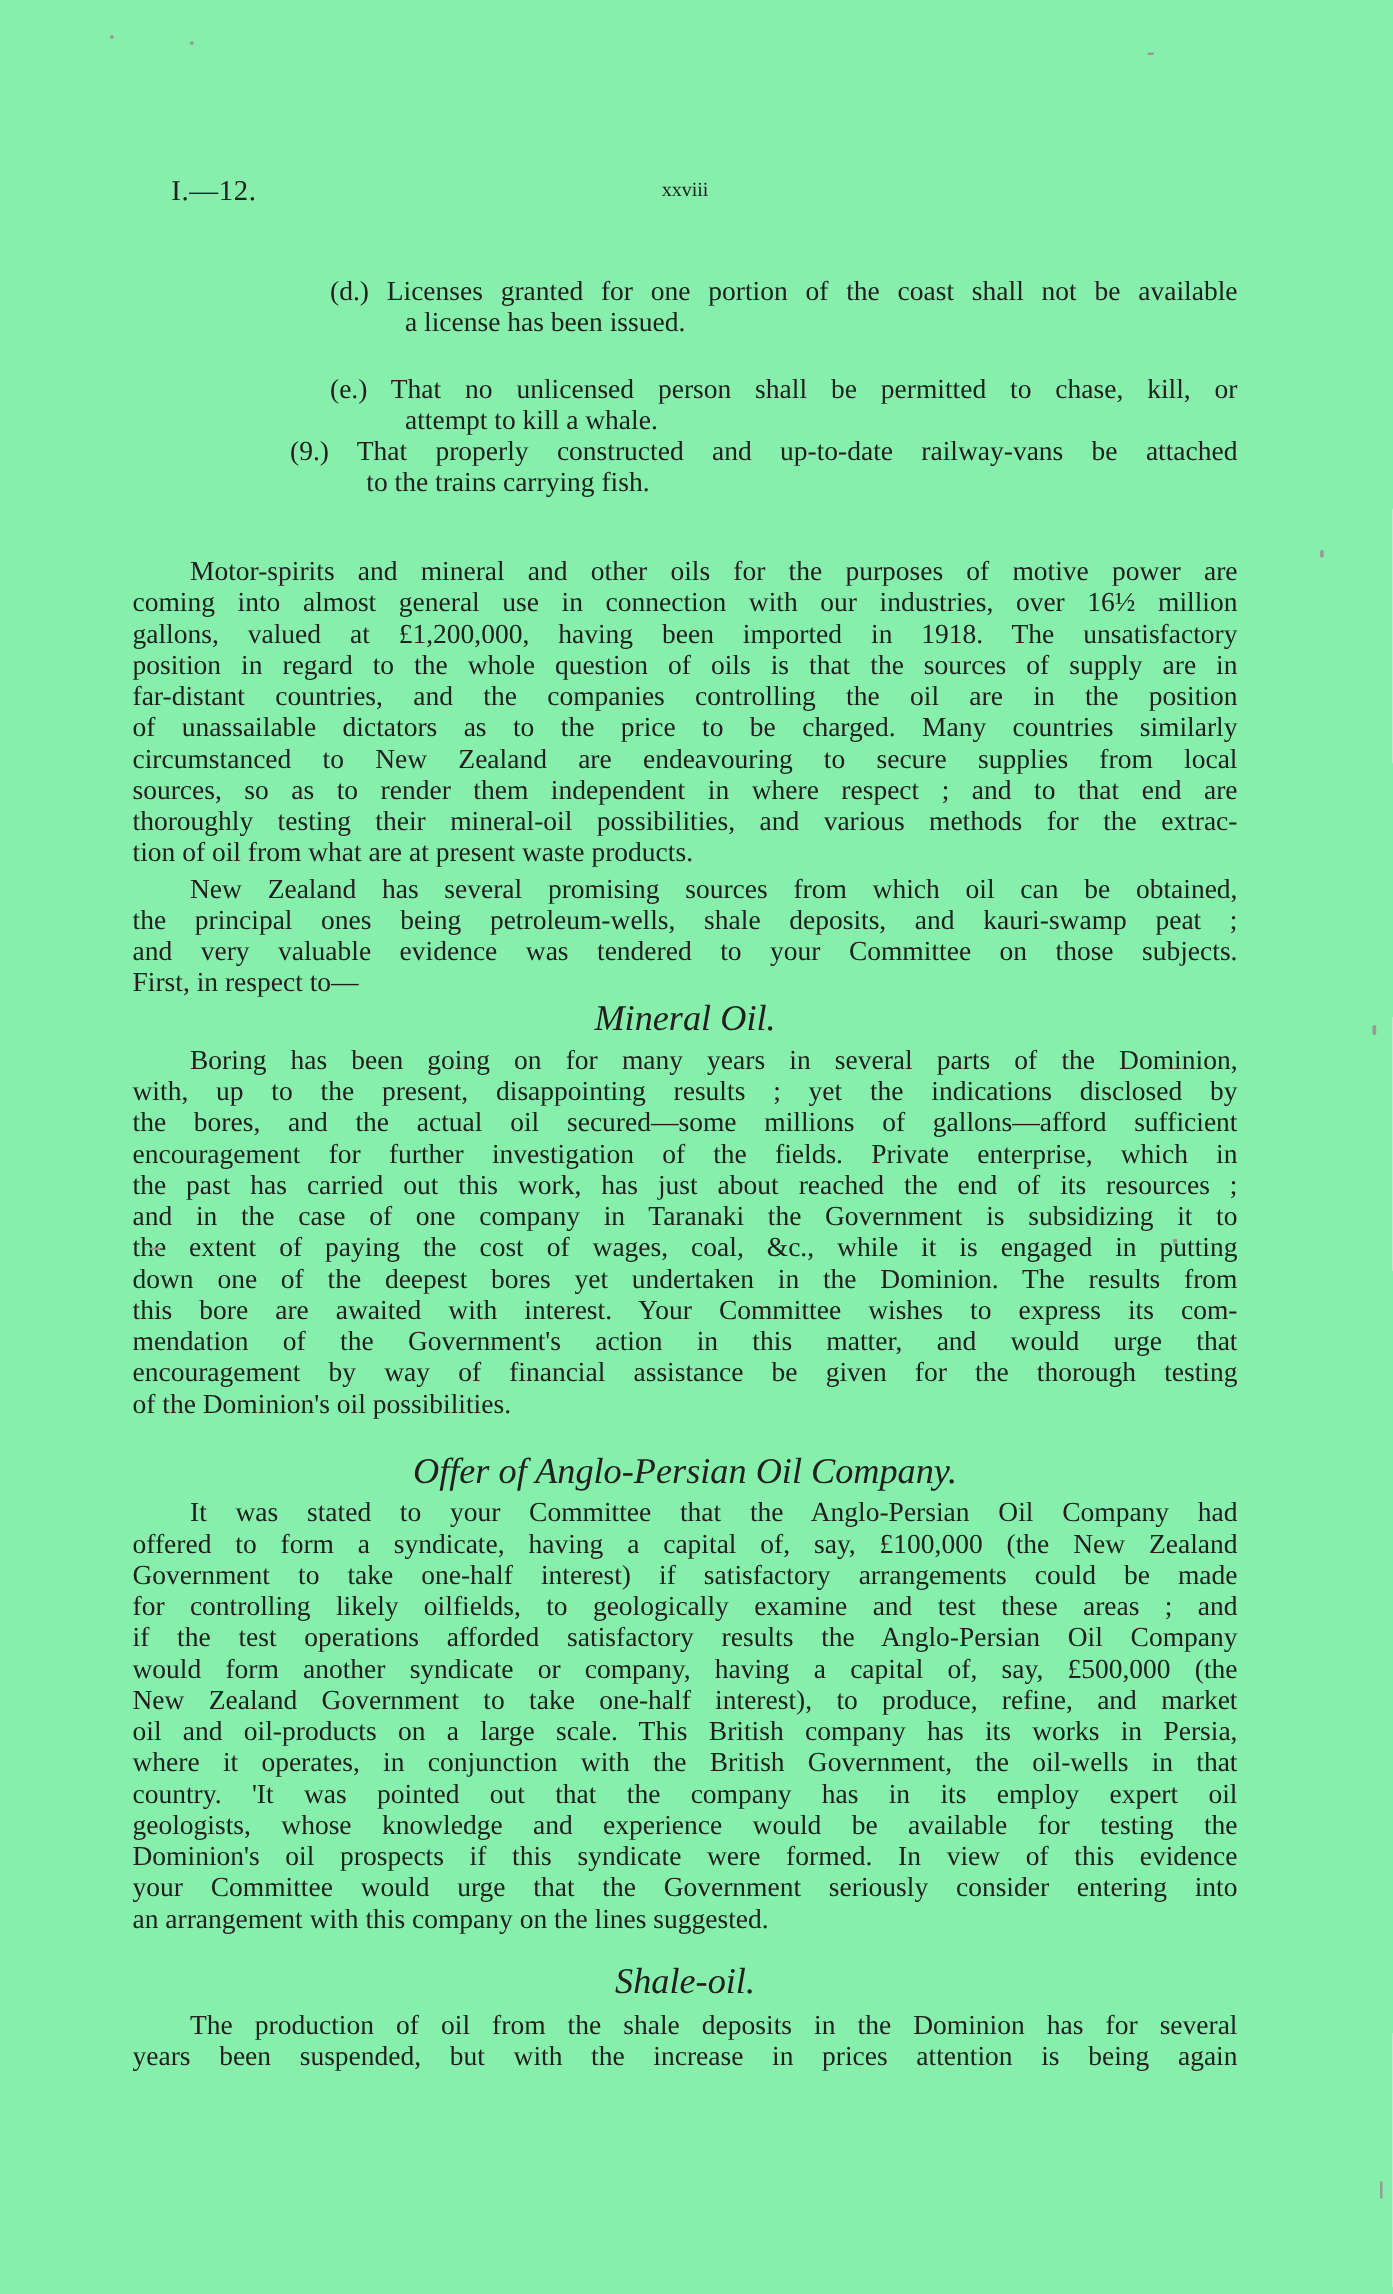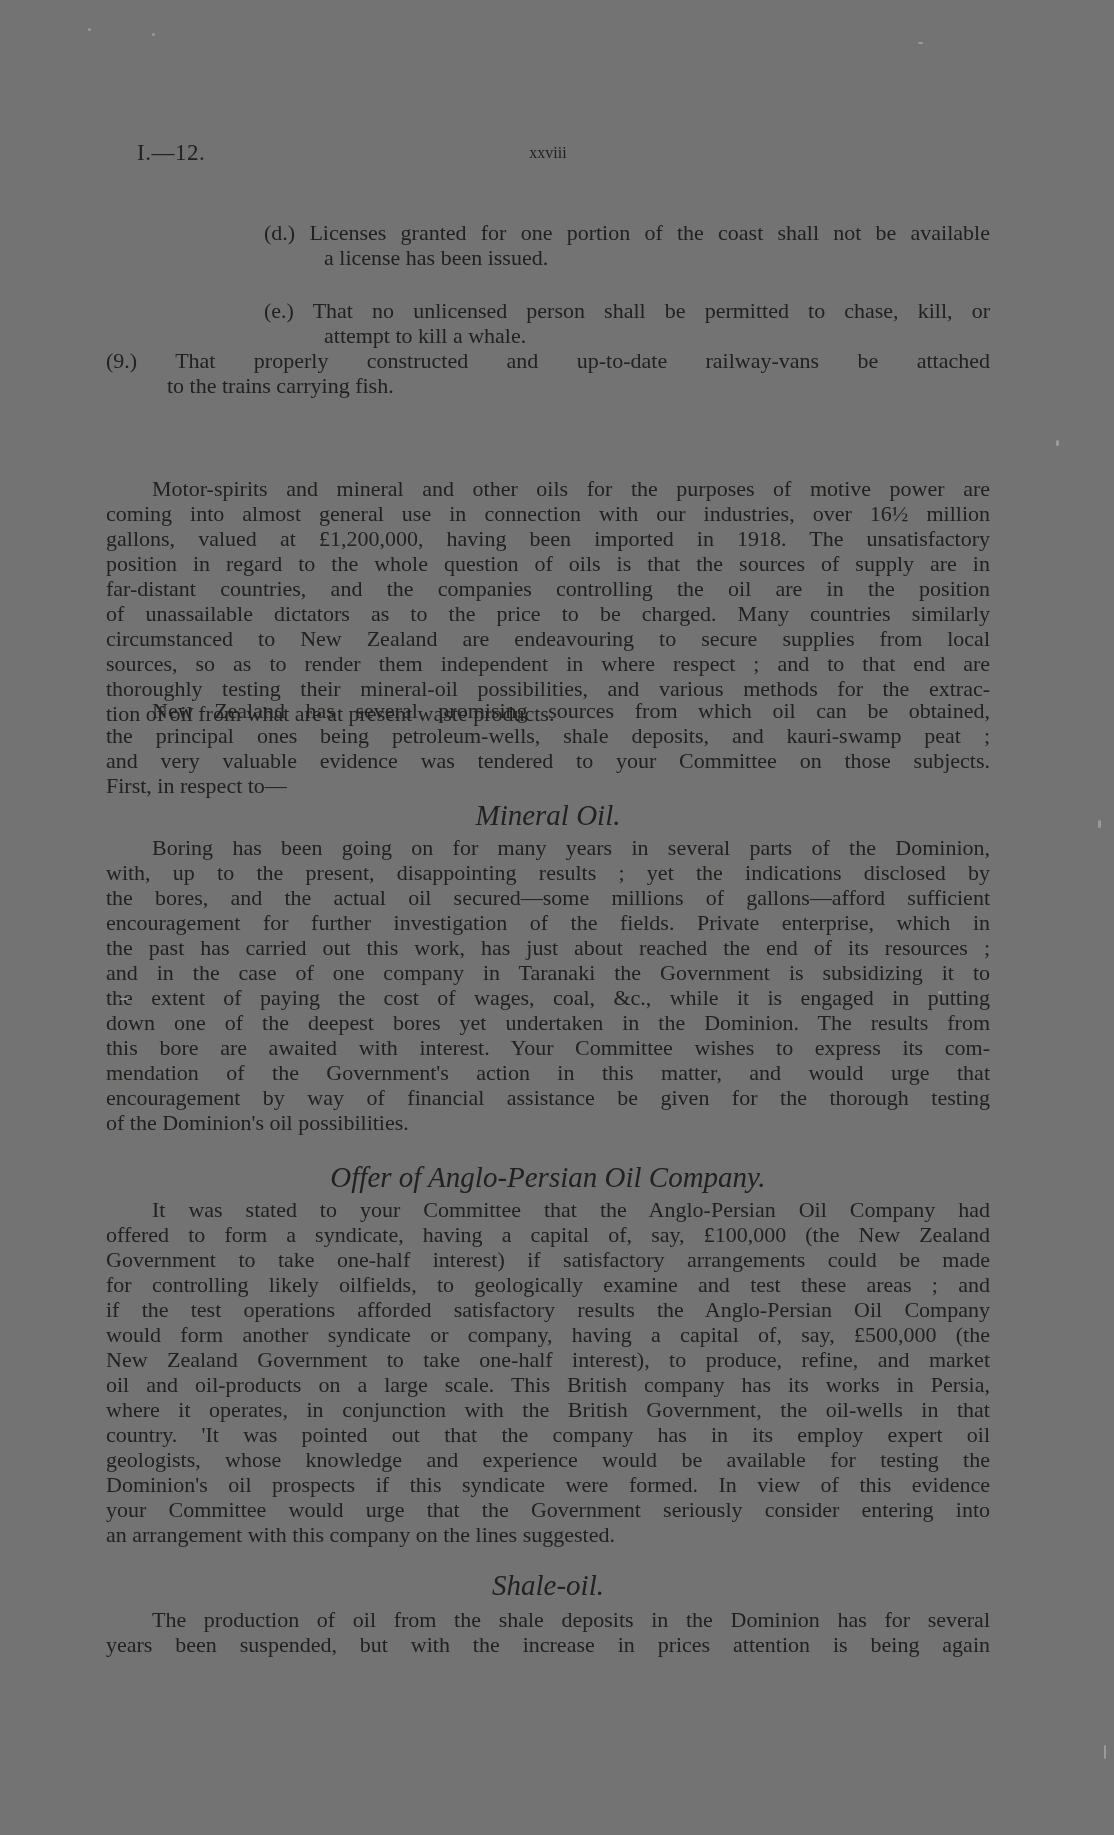--- a/index.html
+++ b/index.html
@@ -5,21 +5,21 @@
   html, body {
     margin: 0;
     padding: 0;
     background: #e9e9e6;
   }
   .page {
     position: relative;
     width: 1114px;
     height: 1835px;
     margin: 0 auto;
-    background: #737373;
+    background: #86efac;
     overflow: hidden;
     font-family: "Liberation Serif", "DejaVu Serif", serif;
     color: #222120;
     font-size: 22px;
     line-height: 25px;
   }
   .block {
     position: absolute;
     left: 106px;
     width: 884px;
@@ -46,21 +46,21 @@
     text-align-last: justify;
     -moz-text-align-last: justify;
   }
   .tline.last { text-align-last: left; -moz-text-align-last: left; }
   [data-justify-last] .tline.last { text-align-last: justify; -moz-text-align-last: justify; }
   .para .tline.first { text-indent: 46px; }
   
   .list-item { position: relative; }
   .li-de { margin-left: 158px; margin-top: 28px; }
   .li-de .tline:not(.first) { padding-left: 60px; }
-  .li-9  { }
+  .li-9  { margin-left: 126px; }
   .li-9 .tline:not(.first) { padding-left: 61px; }
   
   .heading {
     position: absolute;
     left: 106px;
     width: 884px;
     text-align: center;
   }
   .heading.smallcaps {
     font-variant: small-caps;
@@ -93,21 +93,21 @@
     <div class="list-item li-de">
         <div class="tline first">(e.) That no unlicensed person shall be permitted to chase, kill, or</div>
         <div class="tline last">attempt to kill a whale.</div>
       </div>
     <div class="list-item li-9">
         <div class="tline first">(9.) That properly constructed and up-to-date railway-vans be attached</div>
         <div class="tline last">to the trains carrying fish.</div>
       </div>
   </div>
 
-  <div class="block para" style="top:444px;margin-top:32px;">
+  <div class="block para" style="top:444px;">
       <div class="tline first">Motor-spirits and mineral and other oils for the purposes of motive power are</div>
       <div class="tline">coming into almost general use in connection with our industries, over 16½ million</div>
       <div class="tline">gallons, valued at £1,200,000, having been imported in 1918.  The unsatisfactory</div>
       <div class="tline">position in regard to the whole question of oils is that the sources of supply are in</div>
       <div class="tline">far-distant countries, and the companies controlling the oil are in the position</div>
       <div class="tline">of unassailable dictators as to the price to be charged.  Many countries similarly</div>
       <div class="tline">circumstanced to New Zealand are endeavouring to secure supplies from local</div>
       <div class="tline">sources, so as to render them independent in where respect ; and to that end are</div>
       <div class="tline">thoroughly testing their mineral-oil possibilities, and various methods for the extrac-</div>
       <div class="tline last">tion of oil from what are at present waste products.</div>

